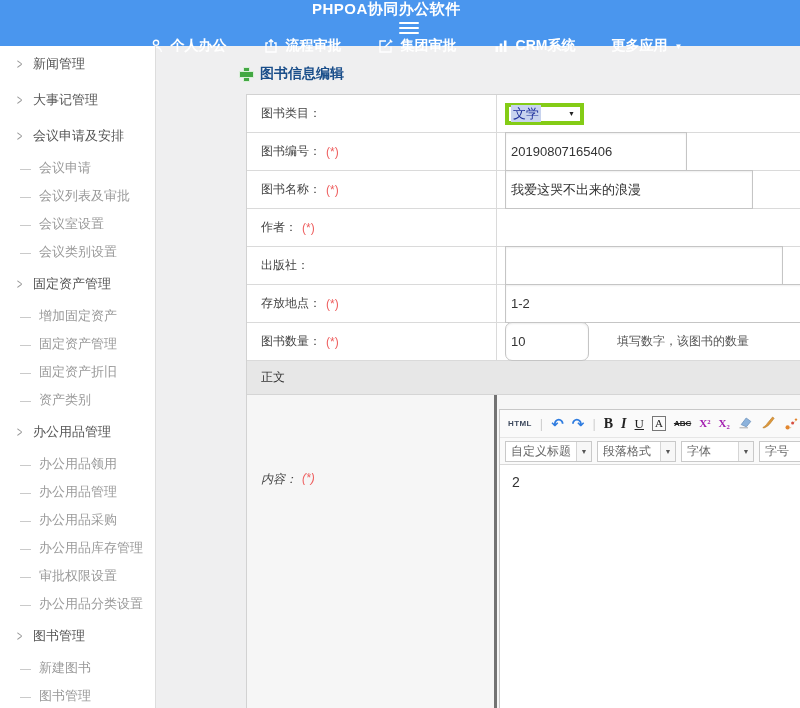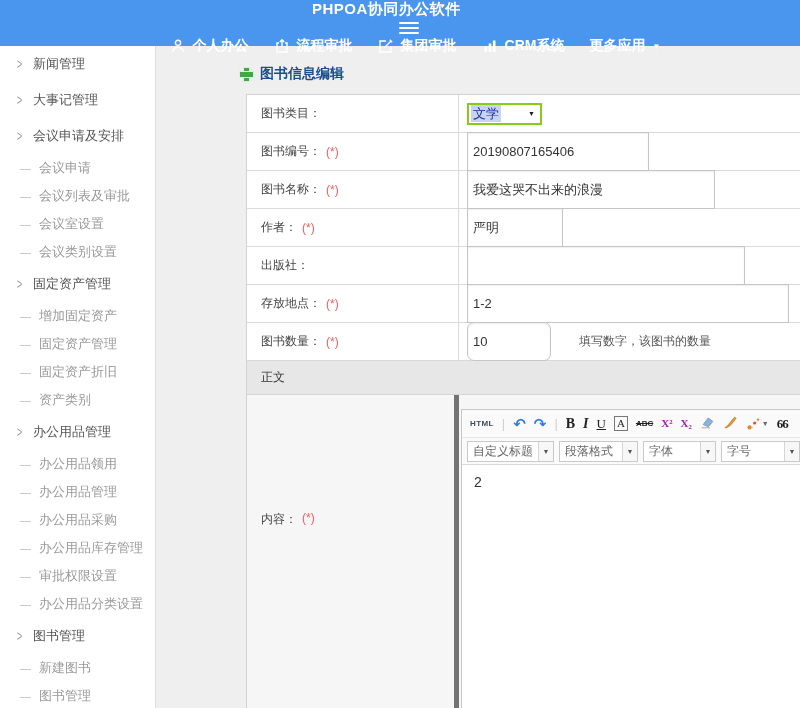--- a/index.html
+++ b/index.html
@@ -4,21 +4,21 @@
 <style>
   * { box-sizing: border-box; margin: 0; padding: 0; }
   html,body { width:800px; height:708px; overflow:hidden; }
   body { font-family:"Liberation Sans","DejaVu Sans",sans-serif; background:#efeff0; color:#333; }
 
   
   .header { height:46px; background:#4a96ee; display:flex; align-items:center; color:#fff;flex-direction:column; }
   .logo { font-size:15px; font-weight:bold; padding-left:12px; width:200px; letter-spacing:.5px; }
   .burger { width:20px; cursor:pointer; margin-left:18px; }
   .burger span { display:block; height:2px; background:#fff; margin:3px 0; border-radius:1px; }
-  .nav { display:flex; align-items:center; gap:25px; margin-left:30px; font-size:14px; font-weight:bold; }
+  .nav { display:flex; align-items:center; gap:36px; margin-left:30px; font-size:14px; font-weight:bold; }
   .nav-item { display:flex; align-items:center; gap:7px; cursor:pointer; white-space:nowrap; }
   .nav-item svg { display:block; }
   .caret-sm { font-size:8px; }
 
   
   .layout { display:flex; height:662px; }
   .sidebar { width:156px; background:#fff; border-right:1px solid #ddd; overflow:hidden; flex:none; }
   .s-parent { height:36px; display:flex; align-items:center; gap:10px; padding-left:16px; font-size:13px; color:#555; cursor:pointer; }
   .s-parent .chev { color:#999; font-size:12px; display:inline-block; transform:scaleX(.75) scaleY(1.2); }
   .s-child { height:28px; display:flex; align-items:center; gap:8px; padding-left:20px; font-size:13px; color:#9a9a9a; cursor:pointer; }
@@ -28,34 +28,34 @@
   .page-title { display:flex; align-items:center; gap:7px; margin:19px 0 0 84px; }
   .plus { position:relative; width:13px; height:13px; }
   .plus::before, .plus::after { content:""; position:absolute; background:#43a843; box-shadow:0 0 0 1px #d9efd9; }
   .plus::before { left:4px; top:0; width:5px; height:13px; }
   .plus::after { left:0; top:4px; width:13px; height:5px; }
   .title-text { font-size:14px; font-weight:bold; color:#1a4e8a; }
 
   
   .ftable { margin:11px 0 0 90px; background:#fff; border:1px solid #d2d2d2; border-right:none; border-bottom:none; }
   .frow { display:flex; height:38px; border-bottom:1px solid #dadada; }
-  .fl { width:212px; flex:none; border-right:1px solid #dadada; display:flex; align-items:center; padding-left:14px; font-size:12px; color:#444;text-align:right; }
+  .fl { width:250px; flex:none; border-right:1px solid #dadada; display:flex; align-items:center; padding-left:14px; font-size:12px; color:#444;text-align:right; }
   .req { color:#ee5f5f; margin-left:5px; font-size:12px; }
   .fv { flex:1; display:flex; align-items:center; padding-left:8px; }
   .inp { height:39px; border:1px solid #c5c5c5; padding:0 5px; font-size:13px; color:#333; font-family:inherit; box-shadow:inset 0 1px 2px rgba(0,0,0,.07); outline:none; background:#fff; }
   .hint { margin-left:28px; font-size:12px; color:#555; }
 
-  .sel { display:inline-flex; align-items:center; border:2px solid #84cc16; background:#fff; height:22px; padding:1px 2px; cursor:pointer;gap:24px; }
+  .sel { display:inline-flex; align-items:center; border:4px solid #84cc16; background:#fff; height:22px; padding:1px 2px; cursor:pointer;gap:24px; }
   .sel-text { background:#c8d3ee; color:#1d2f9b; font-size:13px; padding:0 2px; line-height:17px; }
   .sel-caret { font-size:7px; color:#222; padding:0 3px; }
 
   .sec-bar { height:34px; background:#e7e7e7; border-bottom:1px solid #d5d5d5; display:flex; align-items:center; padding-left:14px; font-size:12px; color:#333; }
 
   .frow-content { height:314px; border-bottom:none; box-shadow:inset 2px 0 0 #a9c6de; }
-  .fl-content { background:#f6f6f6; border-right:5px solid #737373; align-items:flex-start; padding-top:116px; }
+  .fl-content { background:#f6f6f6; border-right:3px solid #737373; align-items:flex-start; padding-top:76px;font-style:italic; }
   .fv-content { background:#f6f6f6; align-items:flex-start; padding:14px 0 0 2px; }
 
   
   .editor { width:358px; border:1px solid #c8c8c8; background:#fff; }
   .tb1 { display:flex; align-items:center; height:28px; padding:0 8px; gap:8px; background:#fafafa; border-bottom:1px solid #e6e6e6; }
   .tb2 { display:flex; align-items:center; height:27px; padding:0 5px; gap:5px; background:#fafafa; border-bottom:1px solid #d9d9d9; }
   .sep { color:#d0d0d0; font-size:13px; }
   .ti { cursor:pointer; line-height:1; user-select:none; }
   .ti-html { font-size:8px; font-weight:bold; color:#3e4a5e; letter-spacing:.4px; }
   .ti-undo, .ti-redo { color:#2e7ce0; font-weight:bold; font-size:15px; }
@@ -263,23 +263,20 @@
           </div>
         <div class="fv">
             <input class="inp" style="width: 248px;" value="我爱这哭不出来的浪漫">
           </div>
       </div>
 
       <div class="frow">
         <div class="fl">
             <span>作者：</span>
             <span class="req">(*)</span>
-          </div>
-        <div class="fv">
-            <input class="inp" style="width: 96px;" value="严明">
           </div>
       </div>
 
       <div class="frow">
         <div class="fl">
             <span>出版社：</span>
           </div>
         <div class="fv">
             <input class="inp" style="width: 278px;" value="">
           </div>

